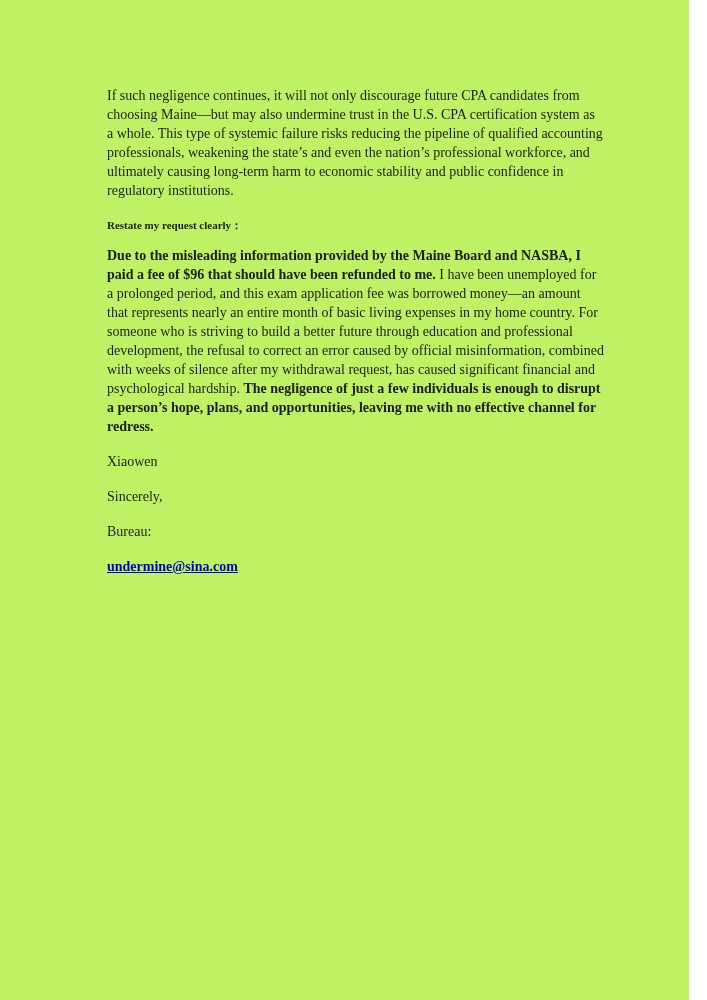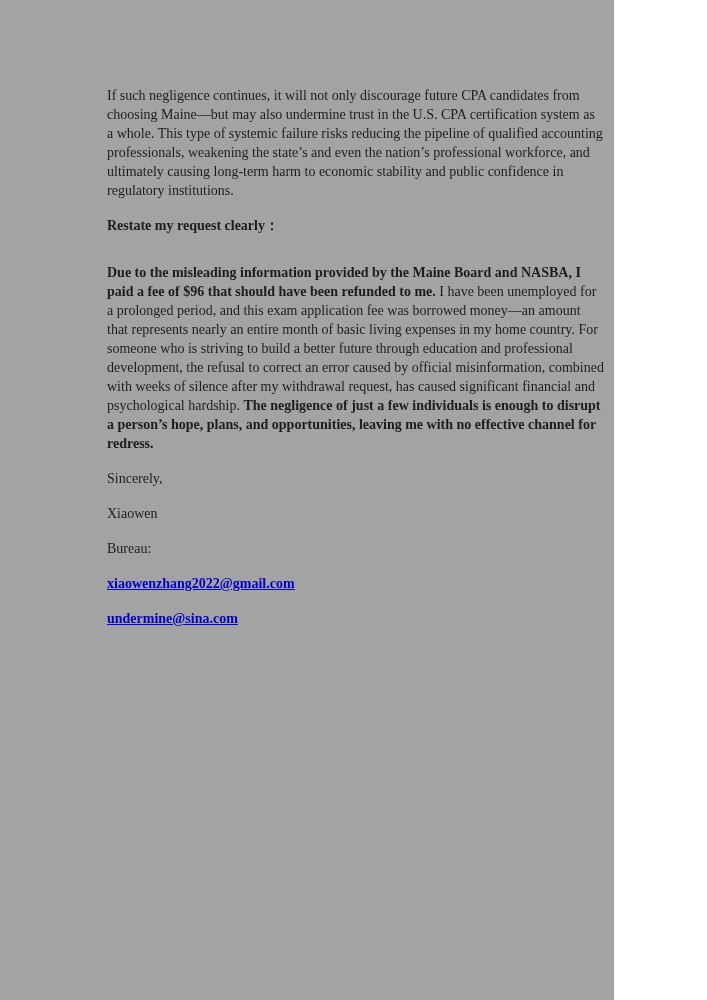--- a/index.html
+++ b/index.html
@@ -2,61 +2,60 @@
 <html><head>
 <meta charset="utf-8">
 <style>
   html, body {
     margin: 0;
     padding: 0;
     background: #ffffff;
   }
   .page {
     position: relative;
-    width: 614px;
+    width: 689px;
     height: 1000px;
-    background: #a3a3a3;
+    background: #bef264;
     overflow: hidden;
     text-decoration: underline;
   }
   .content {
     position: absolute;
     left: 107px;
     top: 86px;
     width: 497px;
     font-family: "Liberation Serif", "DejaVu Serif", serif;
     font-size: 14px;
     line-height: 19px;
     color: #1d1d1d;
     text-align: left;
   }
   .block {
     margin: 0 0 16px 0;
   }
   .block.heading {
     font-weight: bold;
-    font-size: 14px;
-    margin-bottom: 28px;
+    font-size: 11px;
+    margin-bottom: 11px;
   }
   .bold {
     font-weight: bold;
   }
   a.email-link {
     font-weight: bold;
     text-decoration: underline;
     cursor: pointer;
   }
 </style>
 </head>
 <body>
 
 <div class="page">
   <div class="content" style="color: rgb(29, 29, 29);">
       <p class="block paragraph"><span>If such negligence continues, it will not only discourage future CPA candidates from choosing Maine—but may also undermine trust in the U.S. CPA certification system as a whole. This type of systemic failure risks reducing the pipeline of qualified accounting professionals, weakening the state’s and even the nation’s professional workforce, and ultimately causing long-term harm to economic stability and public confidence in regulatory institutions.</span></p>
       <p class="block heading"><span class="bold">Restate my request clearly：</span></p>
       <p class="block paragraph"><span class="bold">Due to the misleading information provided by the Maine Board and NASBA, I paid a fee of $96 that should have been refunded to me.</span><span> I have been unemployed for a prolonged period, and this exam application fee was borrowed money—an amount that represents nearly an entire month of basic living expenses in my home country. For someone who is striving to build a better future through education and professional development, the refusal to correct an error caused by official misinformation, combined with weeks of silence after my withdrawal request, has caused significant financial and psychological hardship. </span><span class="bold">The negligence of just a few individuals is enough to disrupt a person’s hope, plans, and opportunities, leaving me with no effective channel for redress.</span></p>
+      <p class="block paragraph"><span>Xiaowen</span></p>
       <p class="block paragraph"><span>Sincerely,</span></p>
-      <p class="block paragraph"><span>Xiaowen</span></p>
       <p class="block paragraph"><span>Bureau:</span></p>
-      <p class="block email-link"><a class="email-link bold" style="color: rgb(0, 0, 204);">xiaowenzhang2022@gmail.com</a></p>
       <p class="block email-link"><a class="email-link bold" style="color: rgb(0, 0, 204);">undermine@sina.com</a></p>
     </div>
 </div>
 
 </body></html>

